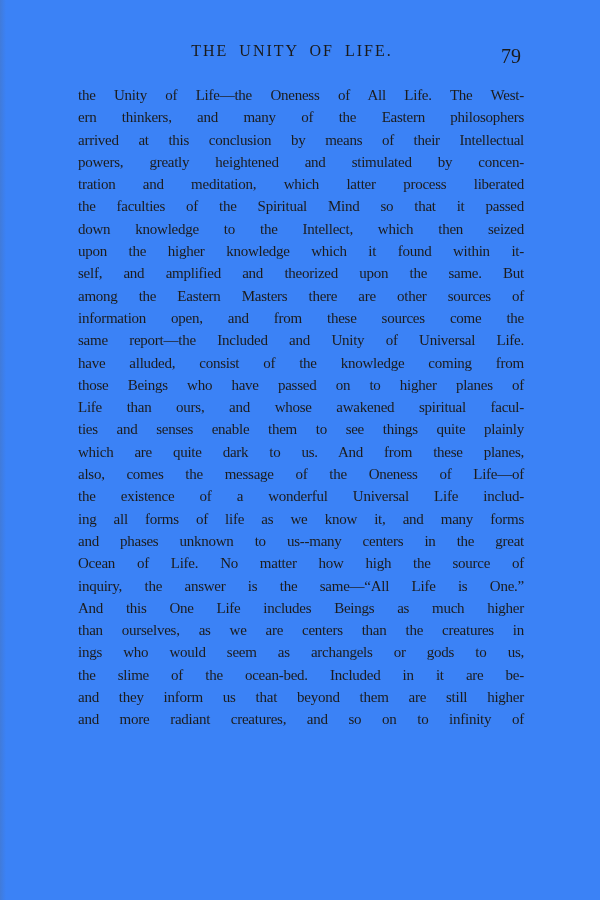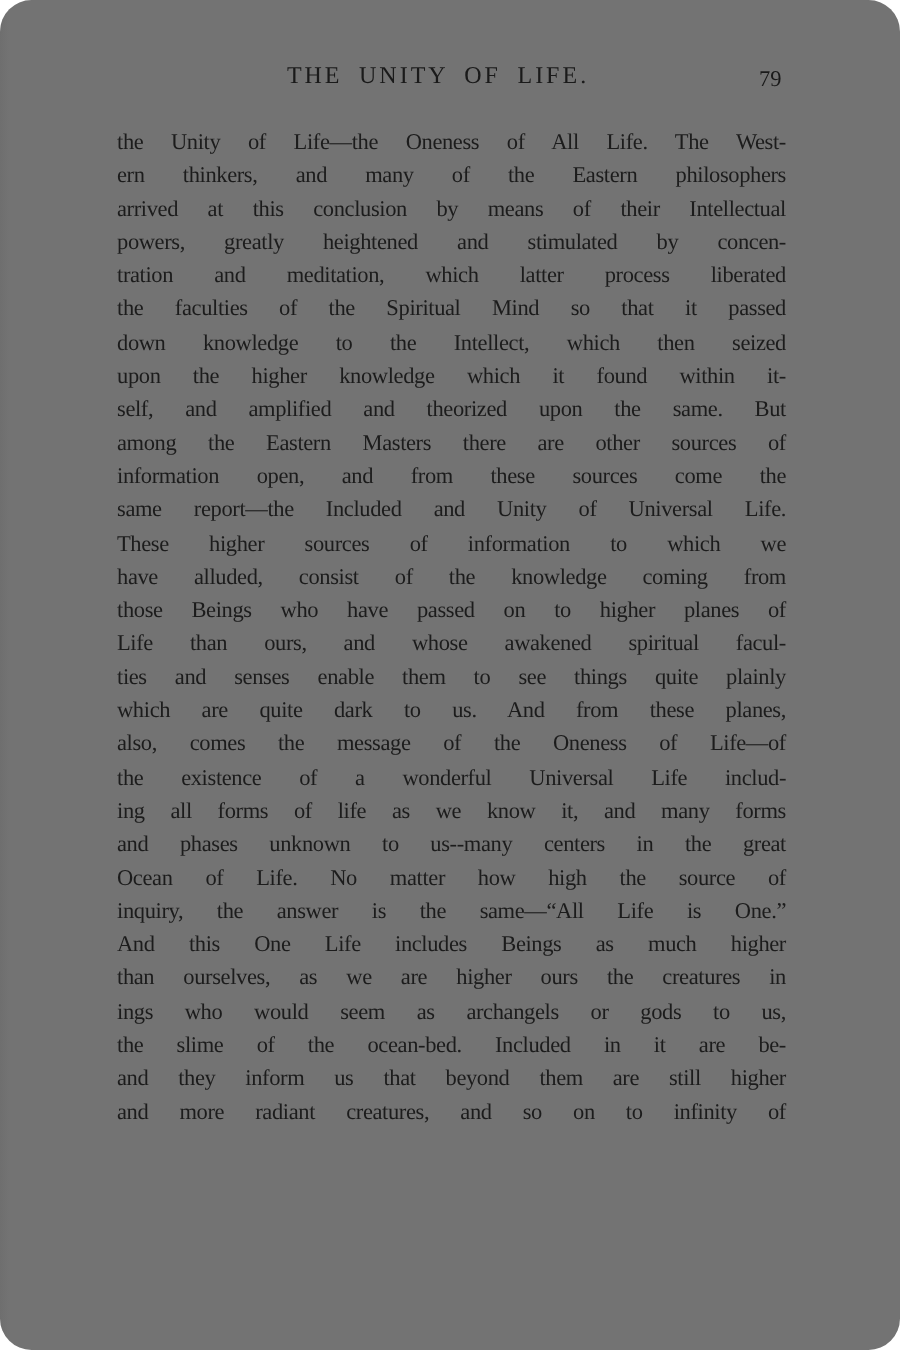--- a/index.html
+++ b/index.html
@@ -4,25 +4,24 @@
 <style>
   html, body {
     margin: 0;
     padding: 0;
     background: #ffffff;
   }
   .scan-page {
     position: relative;
     width: 600px;
     height: 900px;
-    background: #737373;
+    background: #3b82f6;
     overflow: hidden;
     font-family: "Liberation Serif", serif;
     color: #1c1c1c;
-    border-radius: 21px;
   }
   
   .edge-shade {
     position: absolute;
     left: 0; top: 0; bottom: 0;
     width: 6px;
     background: linear-gradient(90deg, rgba(90,90,90,0.18), rgba(90,90,90,0));
     pointer-events: none;
   }
   .running-head {
@@ -40,21 +39,21 @@
     font-size: 16px;
     letter-spacing: 2px;
     word-spacing: 5px;
     white-space: nowrap;
     color: #1a1a1a;
   }
   .page-number {
     position: absolute;
     right: 79px;
     top: 3px;
-    font-size: 15px;
+    font-size: 20px;
     color: #1a1a1a;
     margin-left: 20px;
   }
   .text-block {
     position: absolute;
     top: 84px;
     left: 78px;
     width: 446px;
     font-size: 15px;
     line-height: 22.3px;
@@ -85,32 +84,31 @@
     <div class="text-line">arrived at this conclusion by means of their Intellectual</div>
     <div class="text-line">powers, greatly heightened and stimulated by concen-</div>
     <div class="text-line">tration and meditation, which latter process liberated</div>
     <div class="text-line">the faculties of the Spiritual Mind so that it passed</div>
     <div class="text-line">down knowledge to the Intellect, which then seized</div>
     <div class="text-line">upon the higher knowledge which it found within it-</div>
     <div class="text-line">self, and amplified and theorized upon the same. But</div>
     <div class="text-line">among the Eastern Masters there are other sources of</div>
     <div class="text-line">information open, and from these sources come the</div>
     <div class="text-line">same report—the Included and Unity of Universal Life.</div>
-    <div class="text-line">These higher sources of information to which we</div>
     <div class="text-line">have alluded, consist of the knowledge coming from</div>
     <div class="text-line">those Beings who have passed on to higher planes of</div>
     <div class="text-line">Life than ours, and whose awakened spiritual facul-</div>
     <div class="text-line">ties and senses enable them to see things quite plainly</div>
     <div class="text-line">which are quite dark to us. And from these planes,</div>
     <div class="text-line">also, comes the message of the Oneness of Life—of</div>
     <div class="text-line">the existence of a wonderful Universal Life includ-</div>
     <div class="text-line">ing all forms of life as we know it, and many forms</div>
     <div class="text-line">and phases unknown to us--many centers in the great</div>
     <div class="text-line">Ocean of Life. No matter how high the source of</div>
     <div class="text-line">inquiry, the answer is the same—“All Life is One.”</div>
     <div class="text-line">And this One Life includes Beings as much higher</div>
-    <div class="text-line">than ourselves, as we are higher ours the creatures in</div>
+    <div class="text-line">than ourselves, as we are centers than the creatures in</div>
     <div class="text-line">ings who would seem as archangels or gods to us,</div>
     <div class="text-line">the slime of the ocean-bed. Included in it are be-</div>
     <div class="text-line">and they inform us that beyond them are still higher</div>
     <div class="text-line">and more radiant creatures, and so on to infinity of</div>
   </div>
 </div>
 
 </body></html>

